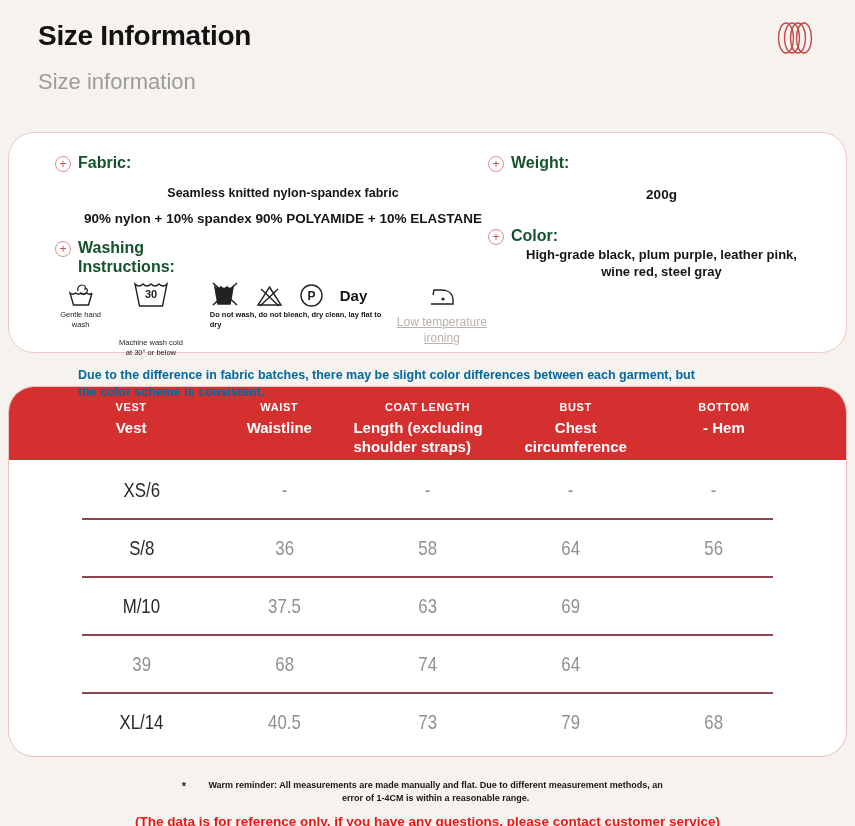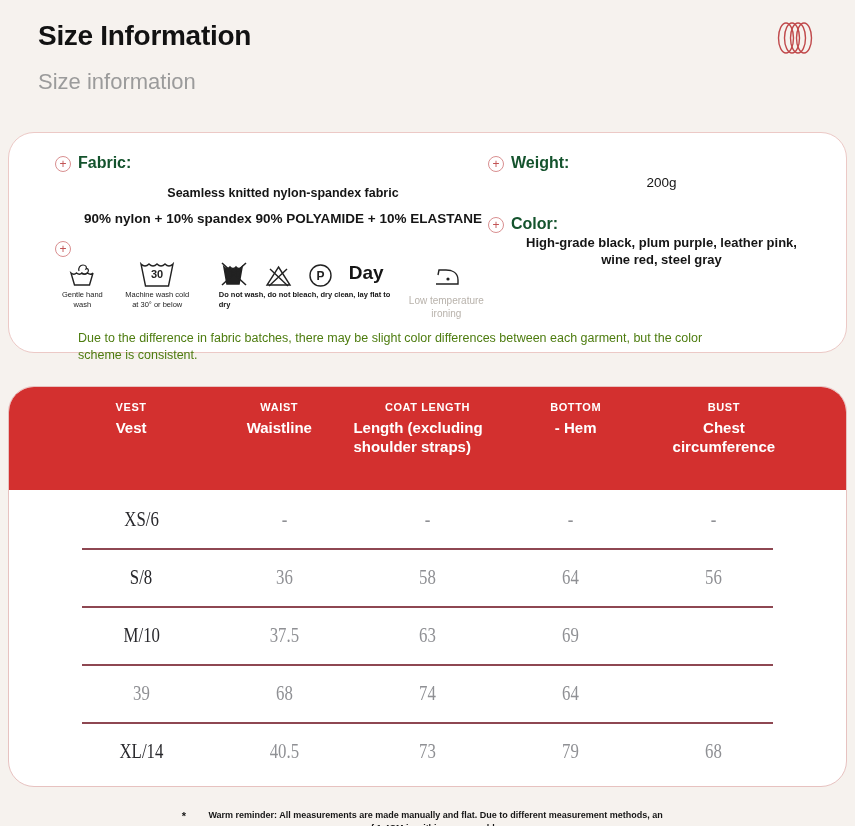--- a/index.html
+++ b/index.html
@@ -32,64 +32,64 @@
   .plus-badge {
     width:16px; height:16px; border:1px solid #d98f90; border-radius:50%;
     color:#c25455; font-size:12px; line-height:14px; text-align:center;
     flex:0 0 16px; margin-top:2px; font-weight:400;
   }
   .sec-title { font-size:16px; font-weight:bold; color:#14532d; line-height:1.18; }
   .sec-title.narrow { max-width:120px; }
   .sec-body { margin-left:23px;text-align:center; }
   .fabric-line1 { font-size:12.5px; font-weight:bold; margin-top:13px; }
   .fabric-line2 { font-size:13.5px; font-weight:bold; margin-top:11px; }
-  .weight-value { font-size:13.5px; font-weight:normal; margin-top:2px; }
+  .weight-value { font-size:13.5px; font-weight:bold; margin-top:14px; }
   .color-sec { margin-top:25px; }
   .color-value { font-size:13px; font-weight:bold; max-width:310px; line-height:1.35; }
   .washing-sec { margin-top:13px; }
 
   .wash-row { display:flex; align-items:flex-start; margin-top:3px; margin-left:4px; }
   .wash-item { display:flex; flex-direction:column; align-items:center; }
   .wash-icon-box { height:28px; display:flex; align-items:flex-end; justify-content:center; }
   .wash-cap { font-size:7.5px; font-weight:normal; color:#1c1c1c; margin-top:2px; text-align:center; line-height:1.35; }
   .wash-group { display:flex; flex-direction:column; margin-left:26px; }
   .wash-group-icons { display:flex; align-items:flex-end; gap:16px; height:28px; }
-  .day-label { font-size:19px; font-weight:bold; padding-bottom:4px; }
+  .day-label { font-size:15px; font-weight:bold; padding-bottom:4px; }
   .wash-group-cap { font-size:7.5px; font-weight:bold; margin-top:2px; width:176px; line-height:1.4; }
   .iron-item { margin-left:10px; }
-  .iron-cap { color:#b8b2ab; font-weight:400; font-size:10px; margin-top:6px; }
-  .wash-item.machine { margin-left:16px; }
+  .iron-cap { color:#b8b2ab; font-weight:400; font-size:12px; margin-top:6px;text-decoration:underline; }
+  .wash-item.machine { margin-left:16px;gap:28px; }
 
   .batch-warning {
     margin:9px 0 0 23px;
-    color:#4d7c0f; font-size:12.5px; font-weight:normal; line-height:1.35;
+    color:#0369a1; font-size:12.5px; font-weight:bold; line-height:1.35;
     max-width:625px;
   }
 
   
   .size-card {
     margin:33px 8px 0;
     background:#fff;
     border:1px solid #e7c2c0;
     border-radius:26px;
     overflow:hidden;
   }
   .size-head {
     background:#d3302f;
     color:#fff;
     display:grid;
     grid-template-columns:repeat(5,1fr);
-    padding:14px 48px 33px;
+    padding:14px 48px 3px;
     border-radius:22px 22px 0 0;
   }
   .hcell { text-align:center; }
   .hcell .tag { font-size:11px; font-weight:600; letter-spacing:0.6px; }
   .hcell .lbl { font-size:15px; font-weight:bold; margin-top:6px; line-height:1.25; }
   .hcell.left .lbl { text-align:left; }
-  .size-body { padding:2px 61px 6px;font-family:Liberation Serif, serif; }
+  .size-body { padding:2px 61px 6px; }
   .t-row {
     display:grid; grid-template-columns:repeat(5,1fr);
     height:56px; align-items:center; text-align:center;
   }
   .t-row .size { font-size:21px; color:#28282c; font-weight:500; }
   .t-row .val  { font-size:21px; color:#8f9094; font-weight:400; }
   .cond { display:inline-block; transform:scaleX(0.8); }
   .t-sep { border-top:2px solid #8e4752; margin:0 12px; height:0; }
 
   
@@ -126,20 +126,21 @@
         <span class="sec-title">Fabric:</span>
       </div>
       <div class="sec-body">
         <div class="fabric-line1">Seamless knitted nylon-spandex fabric</div>
         <div class="fabric-line2">90% nylon + 10% spandex 90% POLYAMIDE + 10% ELASTANE</div>
       </div>
 
       <div class="washing-sec">
         <div class="sec-head">
           <span class="plus-badge">+</span>
+          <span class="sec-title narrow">Washing Instructions:</span>
         </div>
         <div class="wash-row">
           <div class="wash-item">
             <div class="wash-icon-box">
               <svg width="28" height="26" viewBox="0 0 28 26" fill="none" stroke="#222" stroke-width="1.4">
                 <path d="M3 11 q3 2.5 5.5 0 q3 2.5 5.5 0 q3 2.5 5.5 0 q3 2.5 5.5 0 l-3.5 12 h-15 z"></path>
                 <path d="M11 9 c-1-3 1-6 4-6 c3 0 4 2 3 4 c2-1 3 1 2 3 c-1 2-5 3-7 1" stroke-width="1.2"></path>
               </svg>
             </div>
             <div class="wash-cap">Gentle hand wash</div>
@@ -225,26 +226,26 @@
     </div>
     <div class="hcell">
       <div class="tag">WAIST</div>
       <div class="lbl">Waistline</div>
     </div>
     <div class="hcell left">
       <div class="tag">COAT LENGTH</div>
       <div class="lbl">Length (excluding shoulder straps)</div>
     </div>
     <div class="hcell">
+      <div class="tag">BUST</div>
+      <div class="lbl">Chest circumference</div>
+    </div>
+    <div class="hcell">
       <div class="tag">BOTTOM</div>
       <div class="lbl">- Hem</div>
-    </div>
-    <div class="hcell">
-      <div class="tag">BUST</div>
-      <div class="lbl">Chest circumference</div>
     </div>
   </div>
 
   <div class="size-body">
     <div class="t-row">
       <div class="size"><span class="cond">XS/6</span></div>
       <div class="val"><span class="cond">-</span></div>
       <div class="val"><span class="cond">-</span></div>
       <div class="val"><span class="cond">-</span></div>
       <div class="val"><span class="cond">-</span></div>

